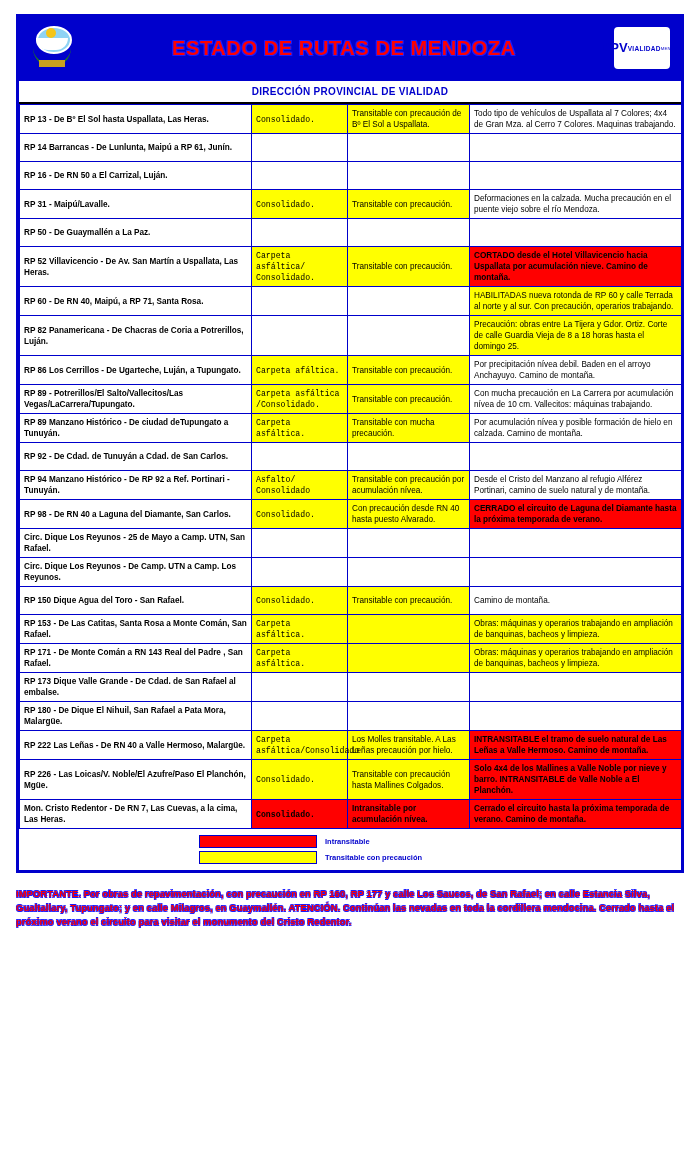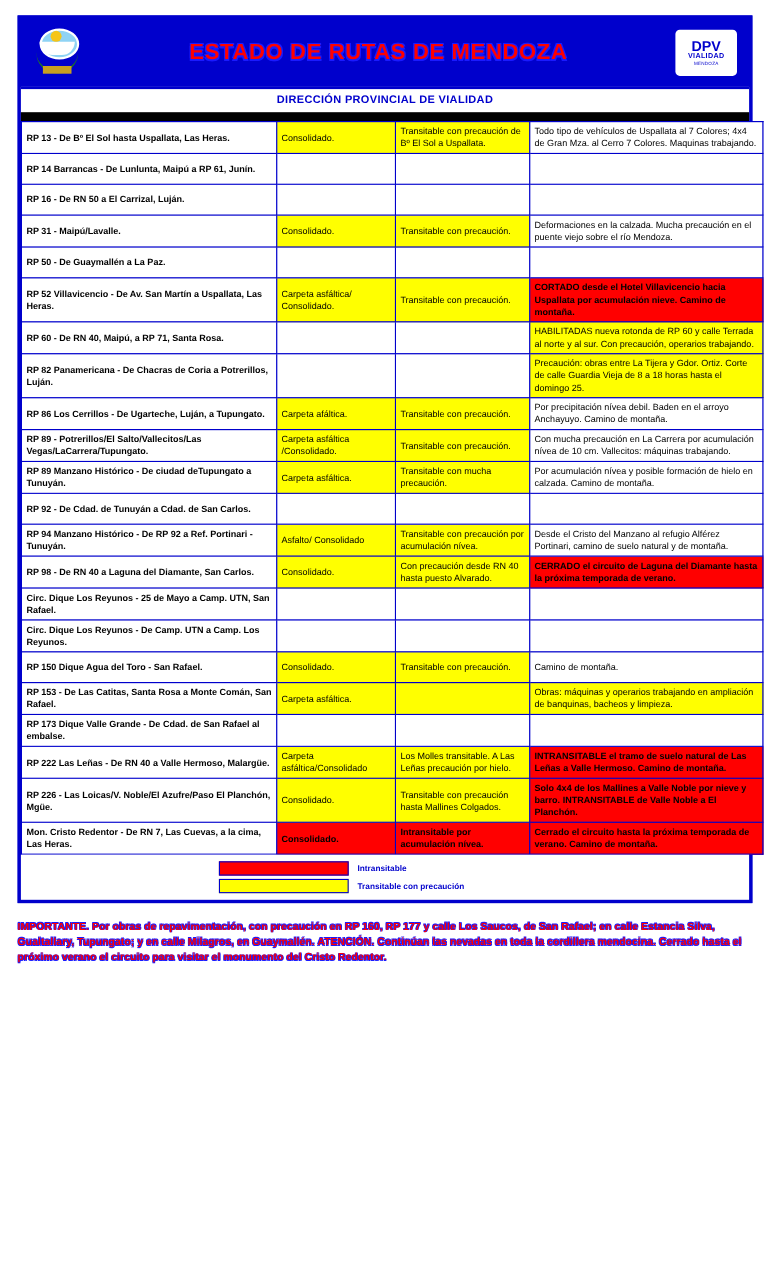--- a/index.html
+++ b/index.html
@@ -75,34 +75,34 @@
       -1px -1px 0 #1a1aff, 1px -1px 0 #1a1aff,
       -1px  1px 0 #1a1aff, 1px  1px 0 #1a1aff,
        0   -1px 0 #1a1aff, 0 1px 0 #1a1aff;
   }
   .logo-right{
     width:58px;height:44px;flex:0 0 auto;
     display:flex;align-items:center;justify-content:center;
   }
   .vial-logo{
     width:56px;height:42px;background:#ffffff;border-radius:4px;
-    display:flex;flex-direction:column;align-items:center;justify-content:center;
+    display:flex;flex-direction:row;align-items:center;justify-content:center;
     box-sizing:border-box;padding:2px 0;
   }
   .vial-logo .mark{
     font-size:13px;color:#0000cc;font-weight:bold;line-height:12px;
   }
   .vial-logo .l1{font-size:6.5px;font-weight:bold;color:#0000cc;line-height:7px;letter-spacing:.3px;}
   .vial-logo .l2{font-size:4.2px;color:#0000cc;line-height:5px;letter-spacing:.2px;}
 
   
   .subheader{
     background:#ffffff;
     border-top:2px solid #0000cc;
-    border-bottom:8px solid #000000;
+    border-bottom:2px solid #000000;
     text-align:center;
     color:#0000cc;
     font-weight:bold;
     font-size:10px;
     letter-spacing:.3px;
     padding:5px 0;
   }
   
   table.routes{
     width:100%;
@@ -113,21 +113,21 @@
   table.routes td{
     border:1px solid #0000cc;
     vertical-align:middle;
     font-size:8.2px;
     line-height:11px;
     padding:3px 4px;
     box-sizing:border-box;
     color:#000000;
   }
   td.c0{width:232px;background:#ffffff;font-weight:bold;}
-  td.c1{width:108px;}
+  td.c1{width:96px;font-family:Liberation Mono, monospace;}
   td.c2{width:122px;margin-left:32px;}
   td.c3{width:212px;}
   .st-white{background:#ffffff;}
   .st-yellow{background:#ffff00;}
   .st-red{background:#ff0000;color:#ffff00;font-weight:bold;}
   tr.rowh td{height:28px;}
 
   
   .legend{
     background:#ffffff;
@@ -291,21 +291,33 @@
             <td class="c2 st-yellow">Transitable con precaución.</td>
             <td class="c3 st-white">Camino de montaña.</td>
           </tr>
           <tr class="rowh">
             <td class="c0">RP 153 - De Las Catitas, Santa Rosa a Monte Comán, San Rafael.</td>
             <td class="c1 st-yellow">Carpeta asfáltica.</td>
             <td class="c2 st-yellow"></td>
             <td class="c3 st-yellow">Obras: máquinas y operarios trabajando en ampliación de banquinas, bacheos y limpieza.</td>
           </tr>
           <tr class="rowh">
+            <td class="c0">RP 171 - De Monte Comán a RN 143 Real del Padre , San Rafael.</td>
+            <td class="c1 st-yellow">Carpeta asfáltica.</td>
+            <td class="c2 st-yellow"></td>
+            <td class="c3 st-yellow">Obras: máquinas y operarios trabajando en ampliación de banquinas, bacheos y limpieza.</td>
+          </tr>
+          <tr class="rowh">
             <td class="c0">RP 173  Dique Valle Grande - De Cdad. de San Rafael al embalse.</td>
+            <td class="c1 st-white"></td>
+            <td class="c2 st-white"></td>
+            <td class="c3 st-white"></td>
+          </tr>
+          <tr class="rowh">
+            <td class="c0">RP 180 - De Dique El Nihuil, San Rafael a Pata Mora, Malargüe.</td>
             <td class="c1 st-white"></td>
             <td class="c2 st-white"></td>
             <td class="c3 st-white"></td>
           </tr>
           <tr class="rowh">
             <td class="c0">RP 222 Las Leñas - De RN 40 a Valle Hermoso, Malargüe.</td>
             <td class="c1 st-yellow">Carpeta asfáltica/Consolidado</td>
             <td class="c2 st-yellow">Los Molles transitable. A Las Leñas precaución por hielo.</td>
             <td class="c3 st-red">INTRANSITABLE el tramo de suelo natural de Las Leñas a Valle Hermoso. Camino de montaña.</td>
           </tr>

